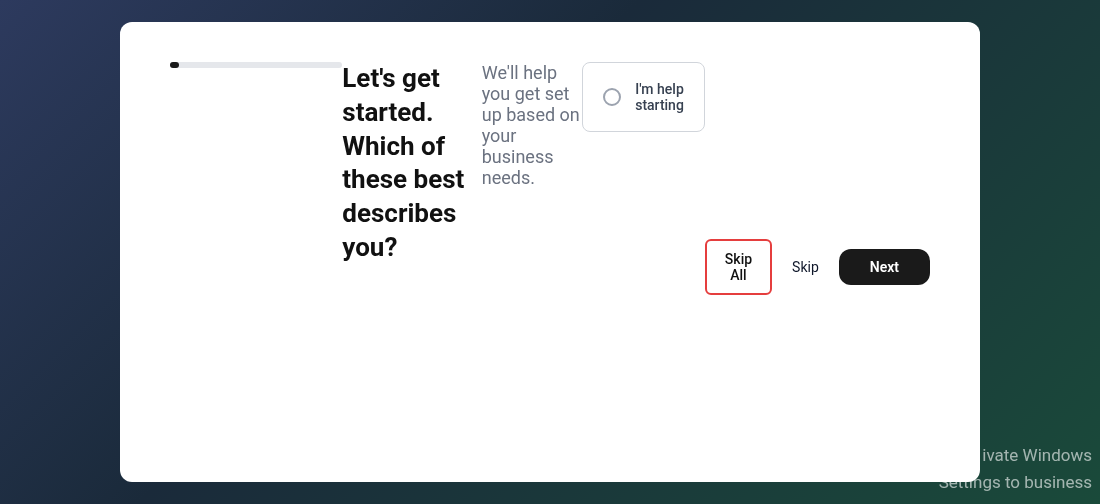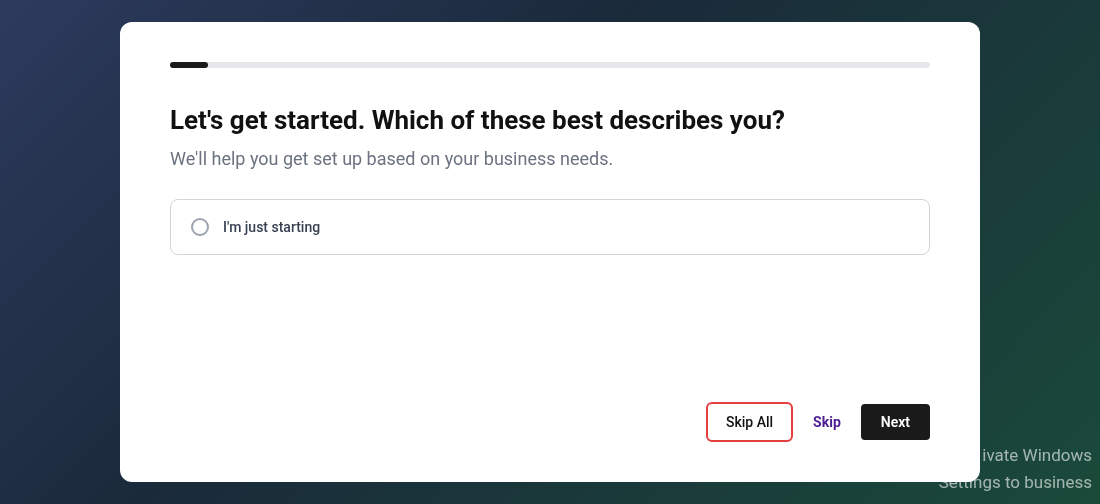--- a/index.html
+++ b/index.html
@@ -21,21 +21,20 @@
     }
 
     .modal-container {
       background: #ffffff;
       border-radius: 12px;
       width: 860px;
       height: 460px;
       position: relative;
       padding: 40px 50px;
       display: flex;
-      flex-direction: column;
     }
 
     .progress-bar-container {
       width: 100%;
       height: 6px;
       background: #e5e7eb;
       border-radius: 3px;
       margin-bottom: 36px;
     }
 
@@ -110,35 +109,35 @@
       font-weight: 500;
       padding: 10px 18px;
       border-radius: 6px;
       cursor: pointer;
       font-family: inherit;
     }
 
     .skip-button {
       background: transparent;
       border: none;
-      color: #4c1d95;
+      color: #0f172a;
       font-size: 14px;
-      font-weight: 700;
+      font-weight: 400;
       padding: 10px 12px;
       cursor: pointer;
       font-family: inherit;
     }
 
     .next-button {
       background: #1a1a1a;
       color: #ffffff;
       font-size: 14px;
       font-weight: 600;
-      padding: 10px 20px;
-      border-radius: 4px;
+      padding: 10px 31px;
+      border-radius: 12px;
       border: none;
       cursor: pointer;
       font-family: inherit;
     }
 
     .windows-watermark {
       position: absolute;
       bottom: 8px;
       right: 8px;
       color: rgba(255,255,255,0.6);
@@ -155,21 +154,21 @@
   <div class="progress-bar-container">
     <div class="progress-bar-fill"></div>
   </div>
 
   <h1 class="question-title">Let's get started. Which of these best describes you?</h1>
   <p class="question-subtitle">We'll help you get set up based on your business needs.</p>
 
   <div class="options-row">
     <div class="option-card">
       <div class="radio-circle"></div>
-      <span class="option-label">I'm just starting</span>
+      <span class="option-label">I'm help starting</span>
     </div>
   </div>
 
   <div class="footer-actions">
     <button class="skip-all-button">Skip All</button>
     <button class="skip-button">Skip</button>
     <button class="next-button">Next</button>
   </div>
 
 </div>

